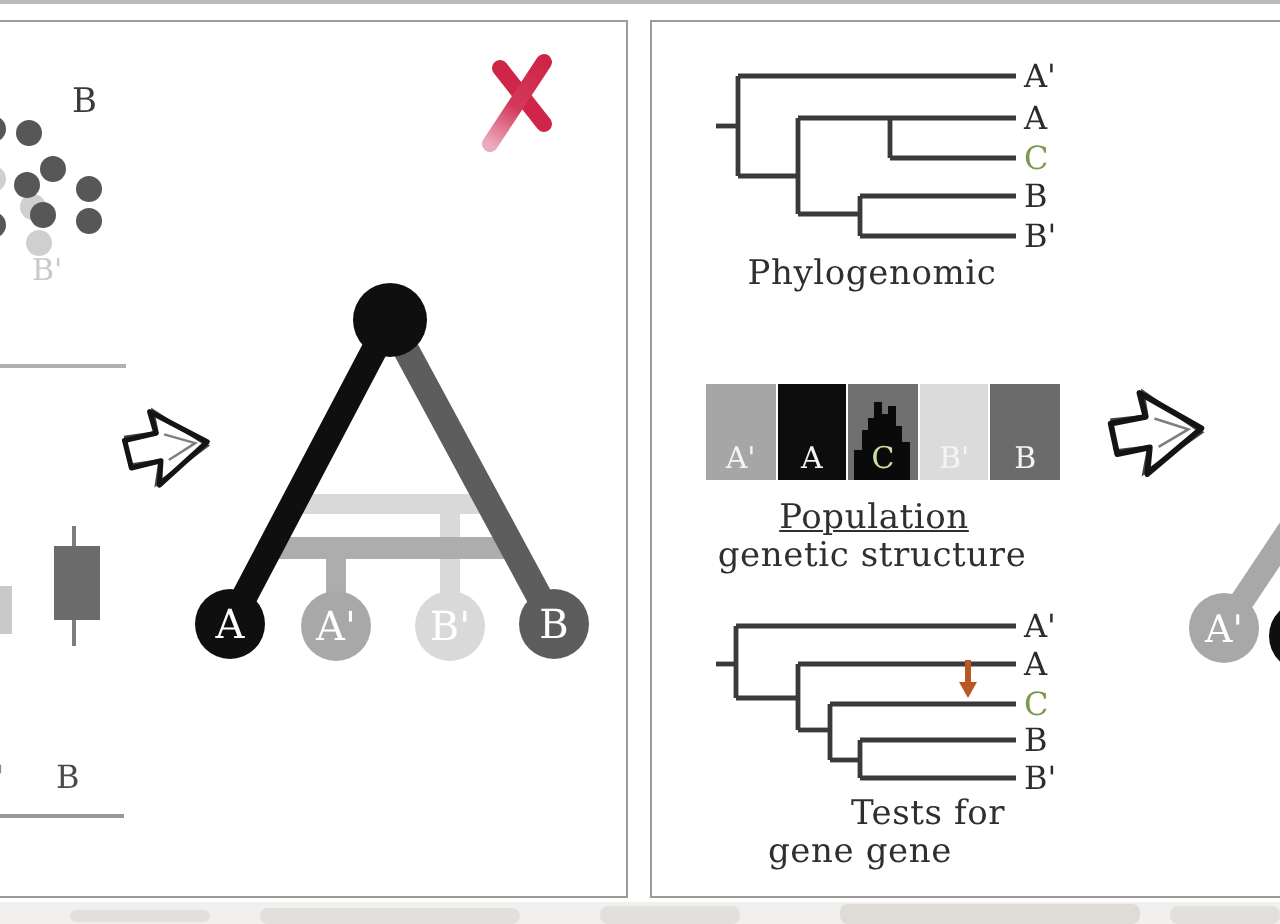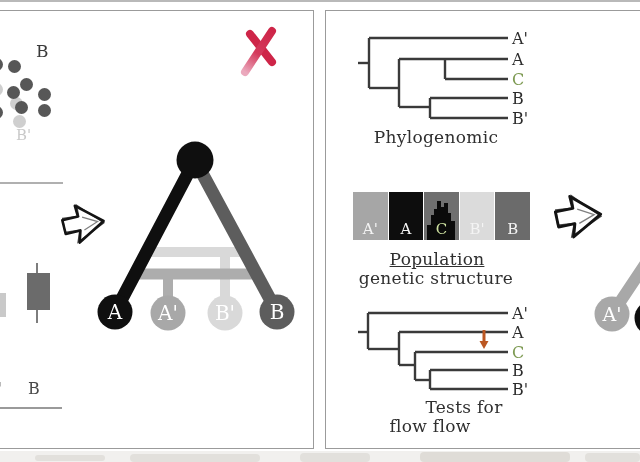--- a/index.html
+++ b/index.html
@@ -187,21 +187,21 @@
       <line x1="129" y1="25" x2="129" y2="37" stroke="#bb5722" stroke-width="3"></line>
       <polygon points="124.5,36 133.5,36 129,44" fill="#bb5722"></polygon>
     </g>
   </svg>
   <div class="abs tip" style="left:512px;top:313px;">A'</div>
   <div class="abs tip" style="left:512px;top:332px;">A</div>
   <div class="abs tip green" style="left:512px;top:352px;">C</div>
   <div class="abs tip" style="left:512px;top:370px;">B</div>
   <div class="abs tip" style="left:512px;top:389px;">B'</div>
   <div class="abs caption" style="left:452px;top:397px;margin-left:12px;">Tests for</div>
-  <div class="abs caption" style="left:430px;top:416px;">flow flow</div>
+  <div class="abs caption" style="left:430px;top:416px;">gene gene</div>
 
   <svg class="abs" style="left:546px;top:186px;transform:rotate(-4deg);" width="66" height="66" viewBox="0 0 52 60">
     <path d="M5,22 L21,20 L19,9 L46,27 L20,46 L22,34 L7,36 Z" fill="none" stroke="#141414" stroke-width="2.6" stroke-linejoin="round"></path>
     <path d="M5,22 L21,20 L19,9 L46,27 L20,46 L22,34 L7,36 Z" fill="none" stroke="#141414" stroke-width="1.4" opacity=".8" transform="rotate(5 25 28)"></path>
     <path d="M25,21 L40,27 L26,34" fill="none" stroke="#141414" stroke-width="1.2" opacity=".55"></path>
   </svg>
 
   <svg class="abs" style="left:580px;top:230px;" width="100" height="110" viewBox="0 0 100 110">
     <line x1="32" y1="84" x2="78" y2="15" stroke="#a8a8a8" stroke-width="12" stroke-linecap="round"></line>
     <circle cx="32" cy="84" r="17.5" fill="#a8a8a8"></circle>

